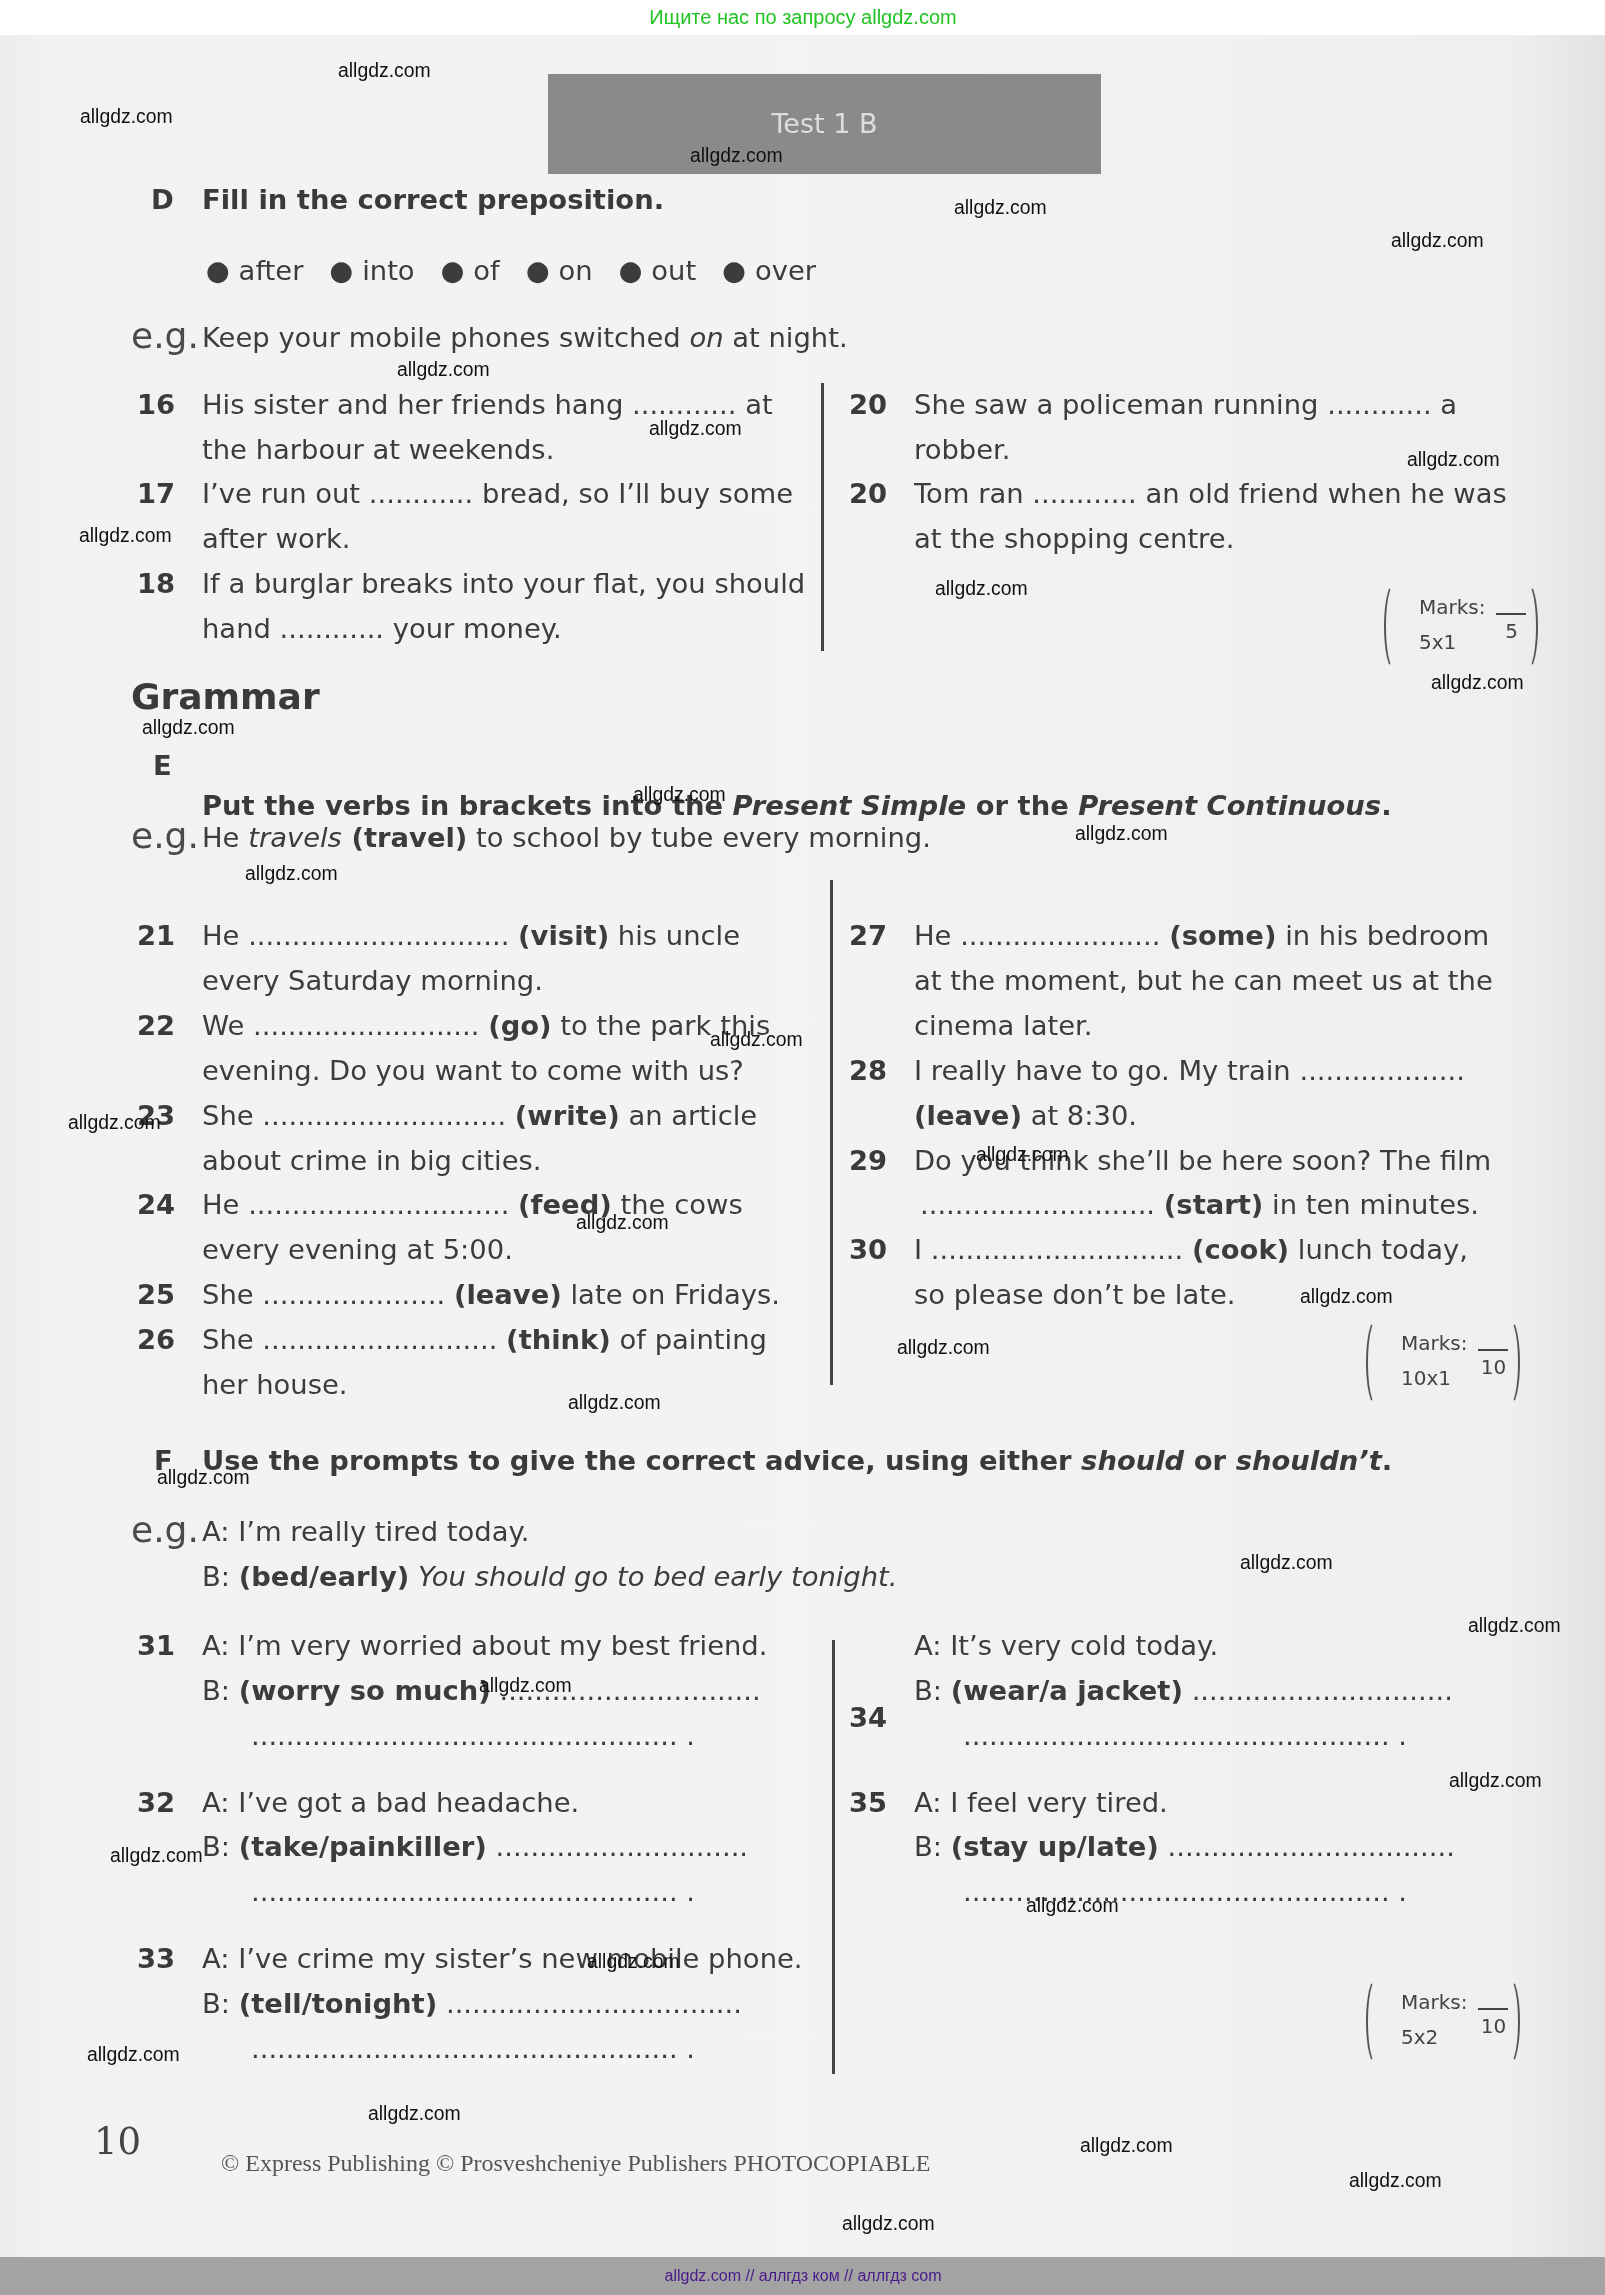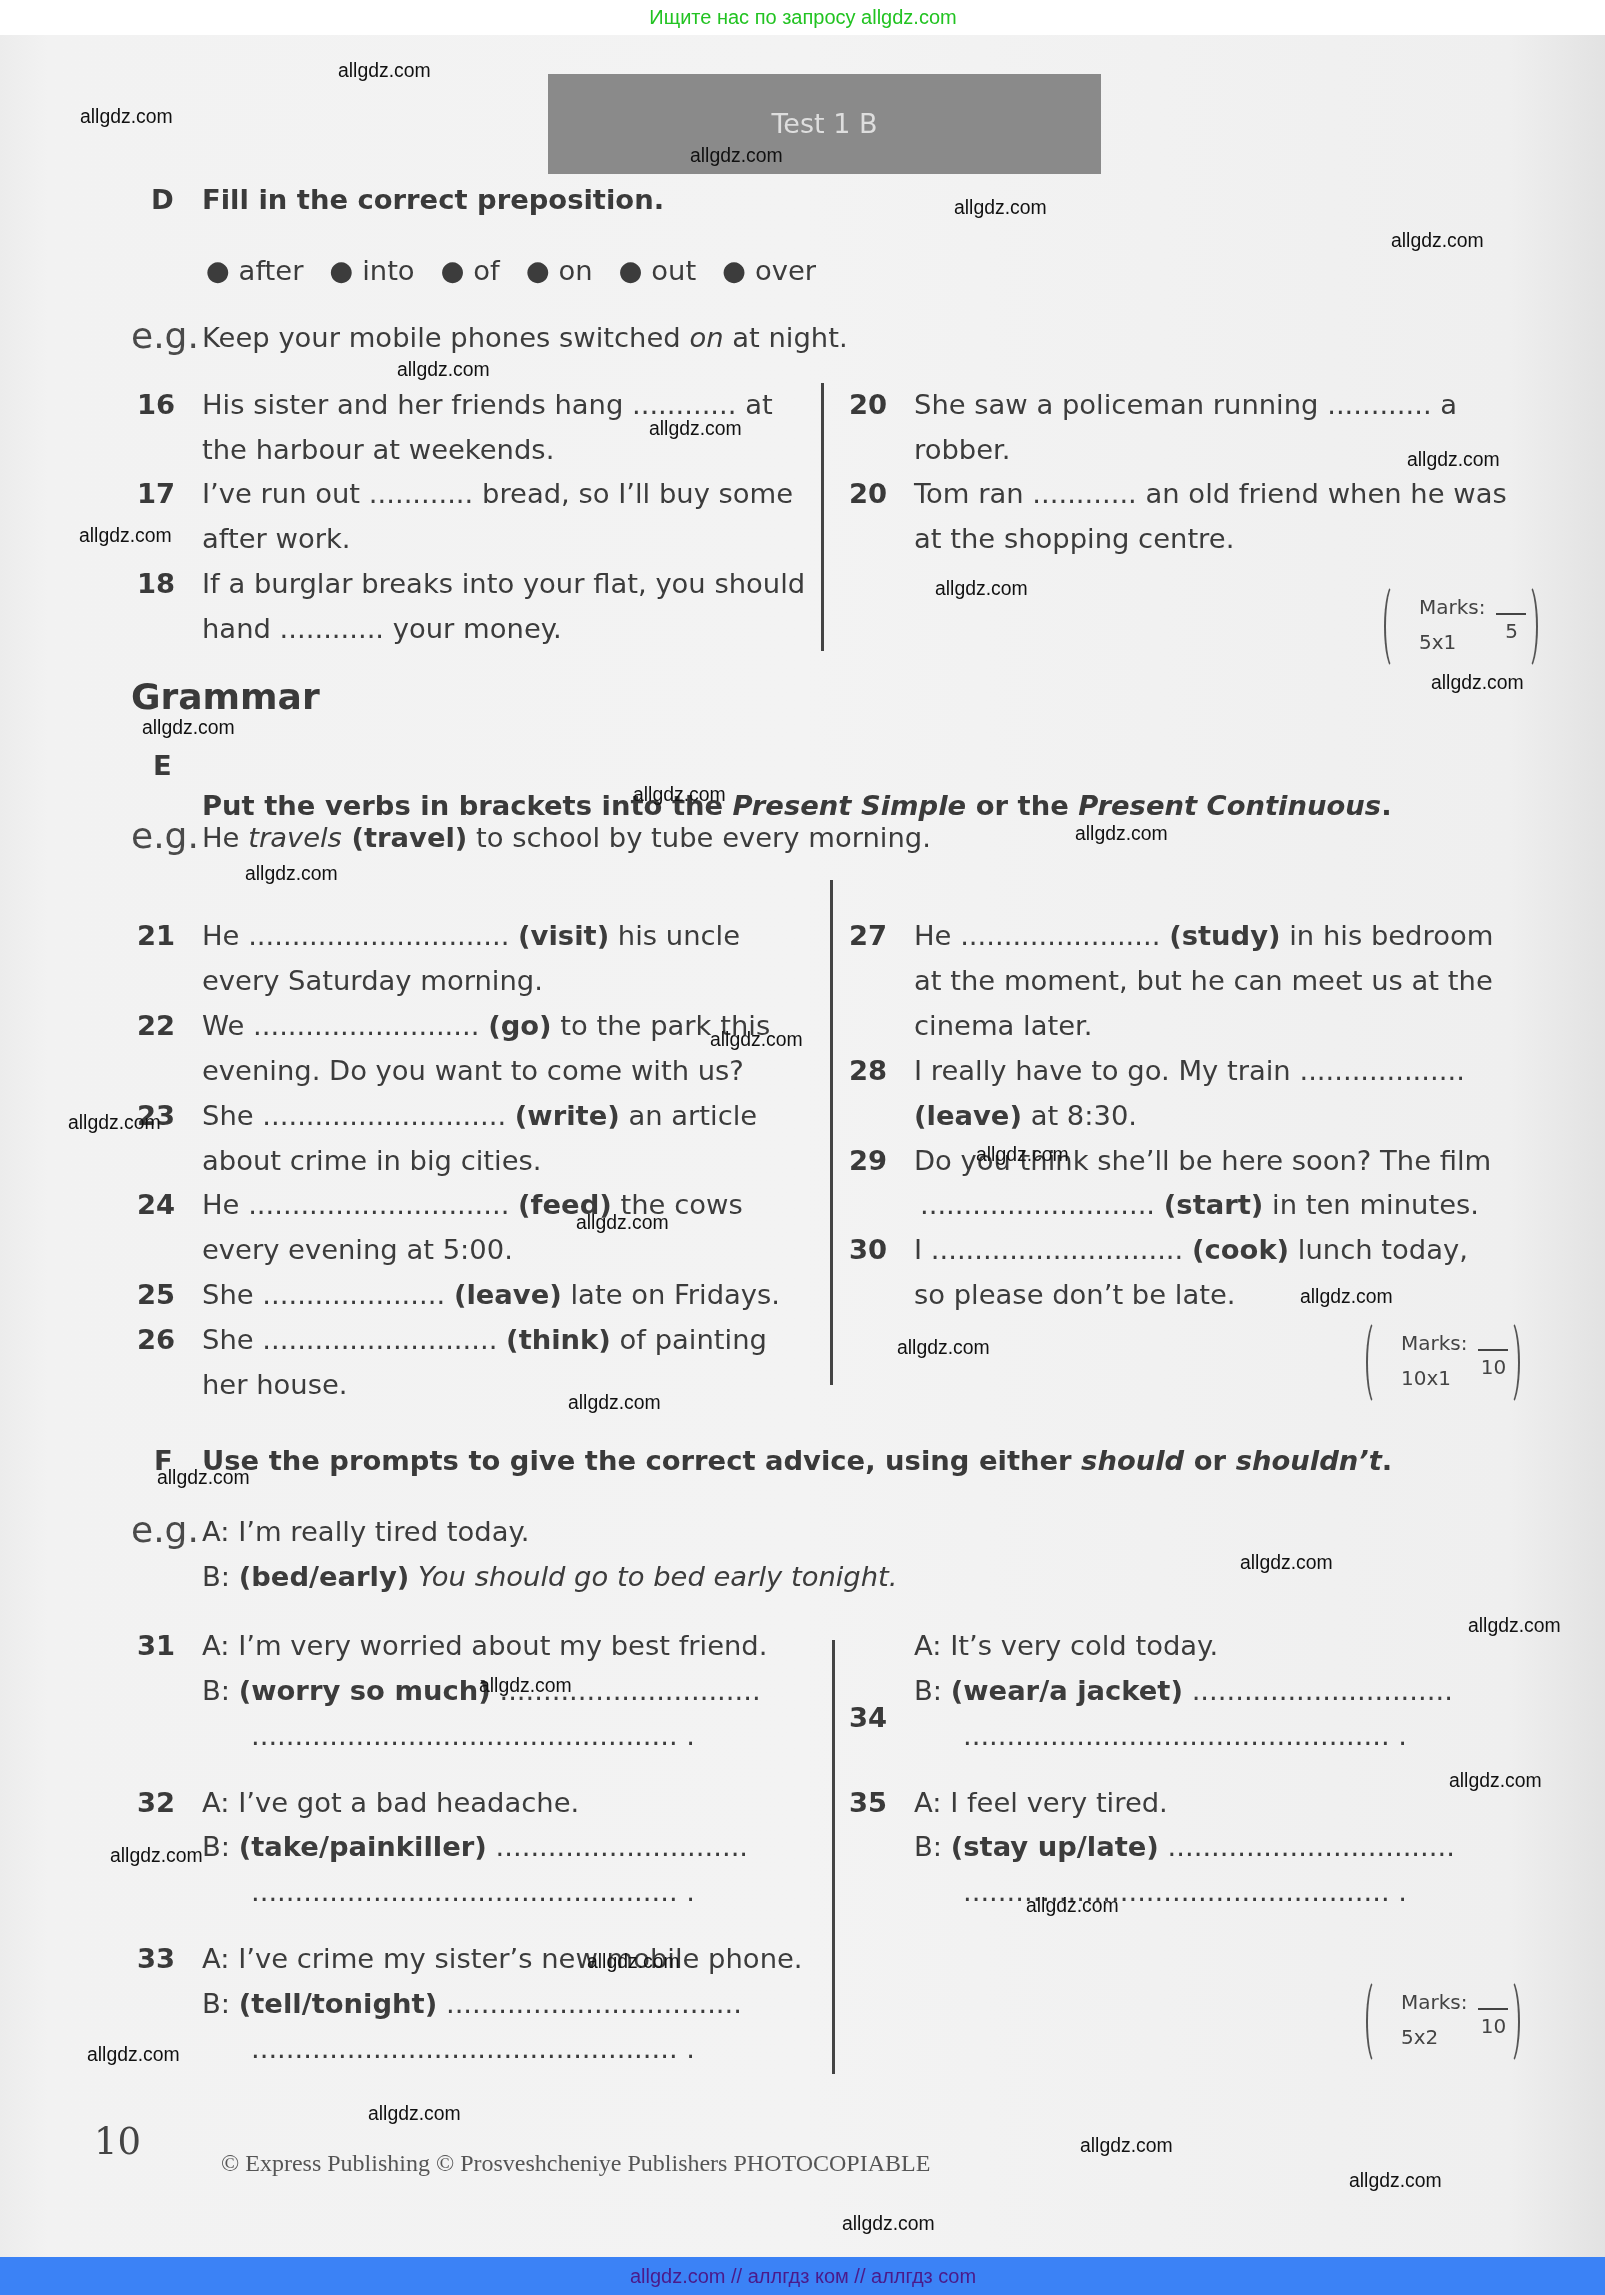--- a/index.html
+++ b/index.html
@@ -1,22 +1,22 @@
 <!DOCTYPE html>
 <html style="font-size:10.7px"><head>
 <meta charset="utf-8">
 <style>
   * { box-sizing: border-box; margin: 0; padding: 0; }
   html, body { width: 1606px; height: 2295px; background: #ffffff; overflow: hidden; }
   body { position: relative; font-family: "DejaVu Sans", sans-serif; color: #3c3c3c; }
 
   .top-banner { position: absolute; left: 0; top: 0; width: 1606px; height: 35px; background: #fff;
     text-align: center; font-family: "Liberation Sans", sans-serif; font-size: 20px; color: #22c322; line-height: 35px; }
-  .bottom-banner { position: absolute; left: 0; top: 2257px; width: 1606px; height: 38px; background: #3b82f6;
-    text-align: center; font-family: "Liberation Sans", sans-serif; font-size: 20px; color: #4b1a8a; line-height: 38px; }
+  .bottom-banner { position: absolute; left: 0; top: 2257px; width: 1606px; height: 38px; background: #a3a3a3;
+    text-align: center; font-family: "Liberation Sans", sans-serif; font-size: 16px; color: #4b1a8a; line-height: 38px; }
 
   .page { position: absolute; left: 0; top: 35px; width: 1606px; height: 2223px;
     background: linear-gradient(90deg, #ececec 0%, #f2f2f2 3%, #f3f3f3 50%, #efefef 94%, #e2e2e2 100%); }
 
   .header-box { position: absolute; left: 548px; top: 39px; width: 553px; height: 100px; background: #8a8a8a;
     color: #dedede; font-size: 27px; text-align: center; line-height: 100px; }
 
   .t { position: absolute; font-size: 27.4px; line-height: 45px; white-space: nowrap; }
   .num { position: absolute; font-size: 27.4px; font-weight: bold; line-height: 45px; color: #3a3a3a; }
   .bold { font-weight: bold; }
@@ -125,21 +125,21 @@
   <div class="num" style="left:137px;top:1237px;">25</div>
   <div class="t" style="left:202px;top:1237px;"><span>She .....................</span> <span class="bold">(leave)</span><span> late on Fridays.</span></div>
 
   <div class="num" style="left:137px;top:1282px;">26</div>
   <div class="t" style="left:202px;top:1282px;"><span>She ...........................</span> <span class="bold">(think)</span><span> of painting</span></div>
   <div class="t" style="left:202px;top:1327px;">her house.</div>
 
   <div class="vline" style="left:830px;top:845px;height:505px;"></div>
 
   <div class="num" style="left:849px;top:878px;">27</div>
-  <div class="t" style="left:914px;top:878px;"><span>He .......................</span> <span class="bold">(study)</span><span> in his bedroom</span></div>
+  <div class="t" style="left:914px;top:878px;"><span>He .......................</span> <span class="bold">(some)</span><span> in his bedroom</span></div>
   <div class="t" style="left:914px;top:923px;">at the moment, but he can meet us at the</div>
   <div class="t" style="left:914px;top:968px;">cinema later.</div>
 
   <div class="num" style="left:849px;top:1013px;">28</div>
   <div class="t" style="left:914px;top:1013px;">I really have to go. My train ...................</div>
   <div class="t" style="left:914px;top:1058px;"><span class="bold">(leave)</span><span> at 8:30.</span></div>
 
   <div class="num" style="left:849px;top:1103px;">29</div>
   <div class="t" style="left:920px;top:1147px;"><span>...........................</span> <span class="bold">(start)</span><span> in ten minutes.</span></div>
   <div class="t" style="left:914px;top:1103px;">Do you think she’ll be here soon? The film</div>

